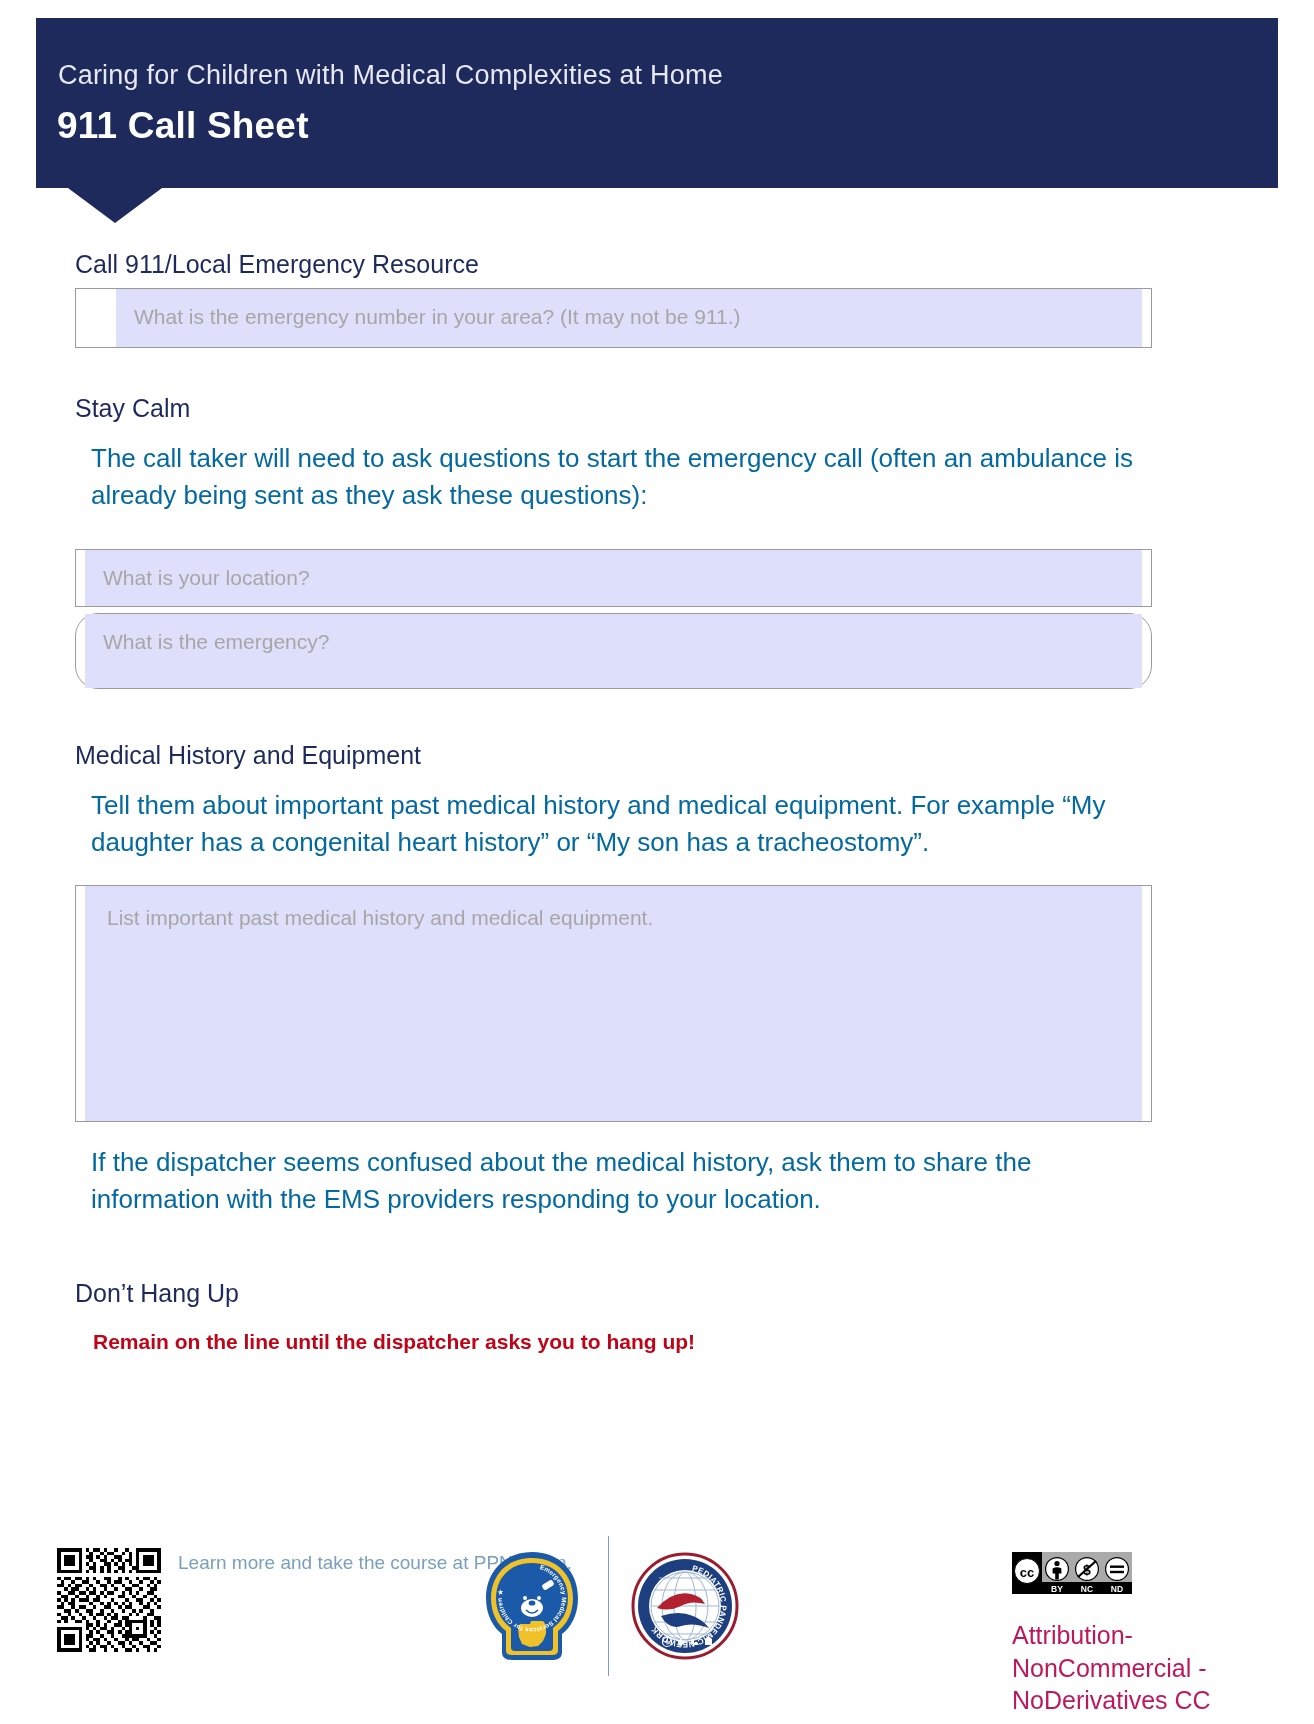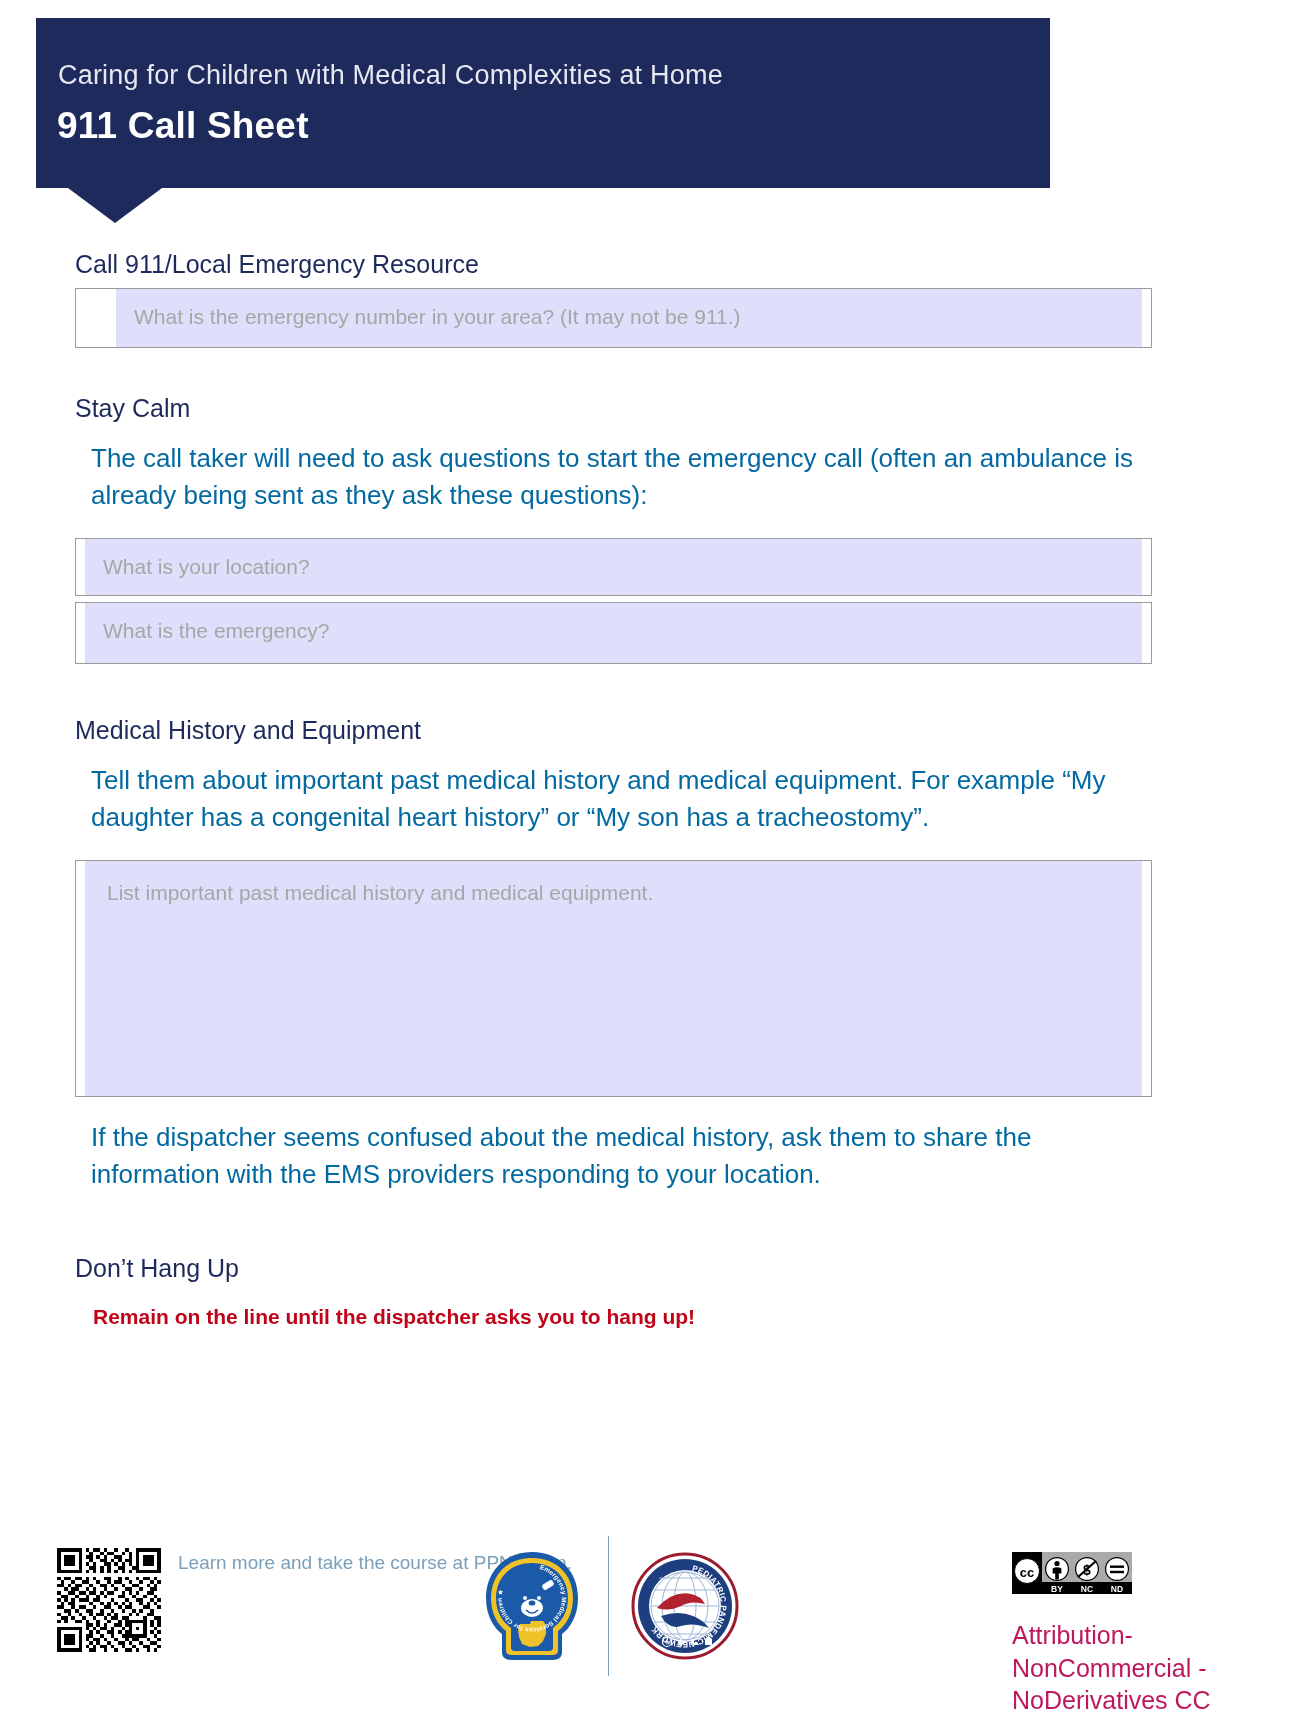--- a/index.html
+++ b/index.html
@@ -14,21 +14,21 @@
     -webkit-font-smoothing: antialiased;
     position: relative;
     overflow: hidden;
   }
 
   
   .header {
     position: absolute;
     left: 36px;
     top: 18px;
-    width: 1014px;
+    width: 1242px;
     height: 170px;
     background: #1d2a5b;
     box-sizing: border-box;
   }
   .header-eyebrow {
     position: absolute;
     left: 22px;
     top: 42px;
     font-size: 27px;
     font-weight: 300;
@@ -193,27 +193,27 @@
     <div class="field-inner">
       <span class="field-ph">What is the emergency number in your area? (It may not be 911.)</span>
     </div>
   </div>
 
   <div class="gap-l"></div>
 
   <h2 class="sec-heading">Stay Calm</h2>
   <p class="body-text">The call taker will need to ask questions to start the emergency call (often an ambulance is already being sent as they ask these questions):</p>
   <div class="gap-xs"></div>
-  <div class="field" style="height:58px;">
+  <div class="field" style="height:58px;margin-top:11px;">
     <div class="field-inner">
       <span class="field-ph">What is your location?</span>
     </div>
   </div>
   <div style="height:6px;"></div>
-  <div class="field" style="height:62px;">
+  <div class="field" style="height:76px;border-radius:23px;">
     <div class="field-inner">
       <span class="field-ph">What is the emergency?</span>
     </div>
   </div>
   <div style="height:6px;"></div>
 
   <div class="gap-l"></div>
 
   <h2 class="sec-heading">Medical History and Equipment</h2>
   <p class="body-text">Tell them about important past medical history and medical equipment. For example “My daughter has a congenital heart history” or “My son has a tracheostomy”.</p>

